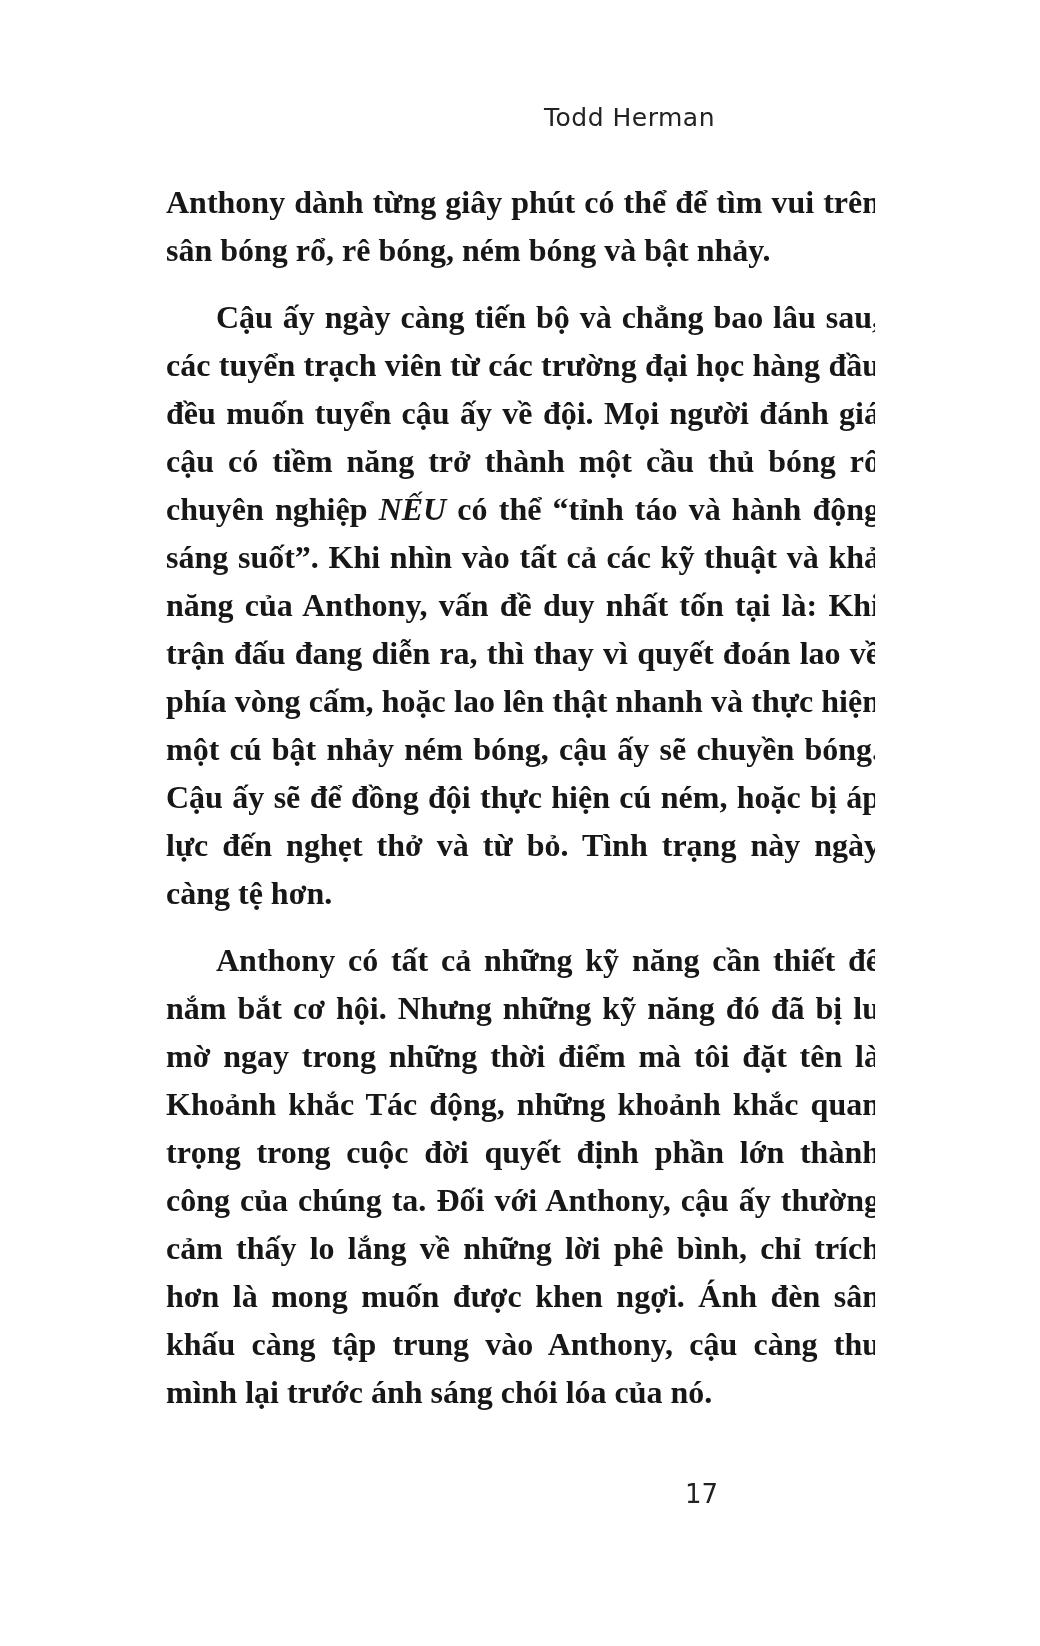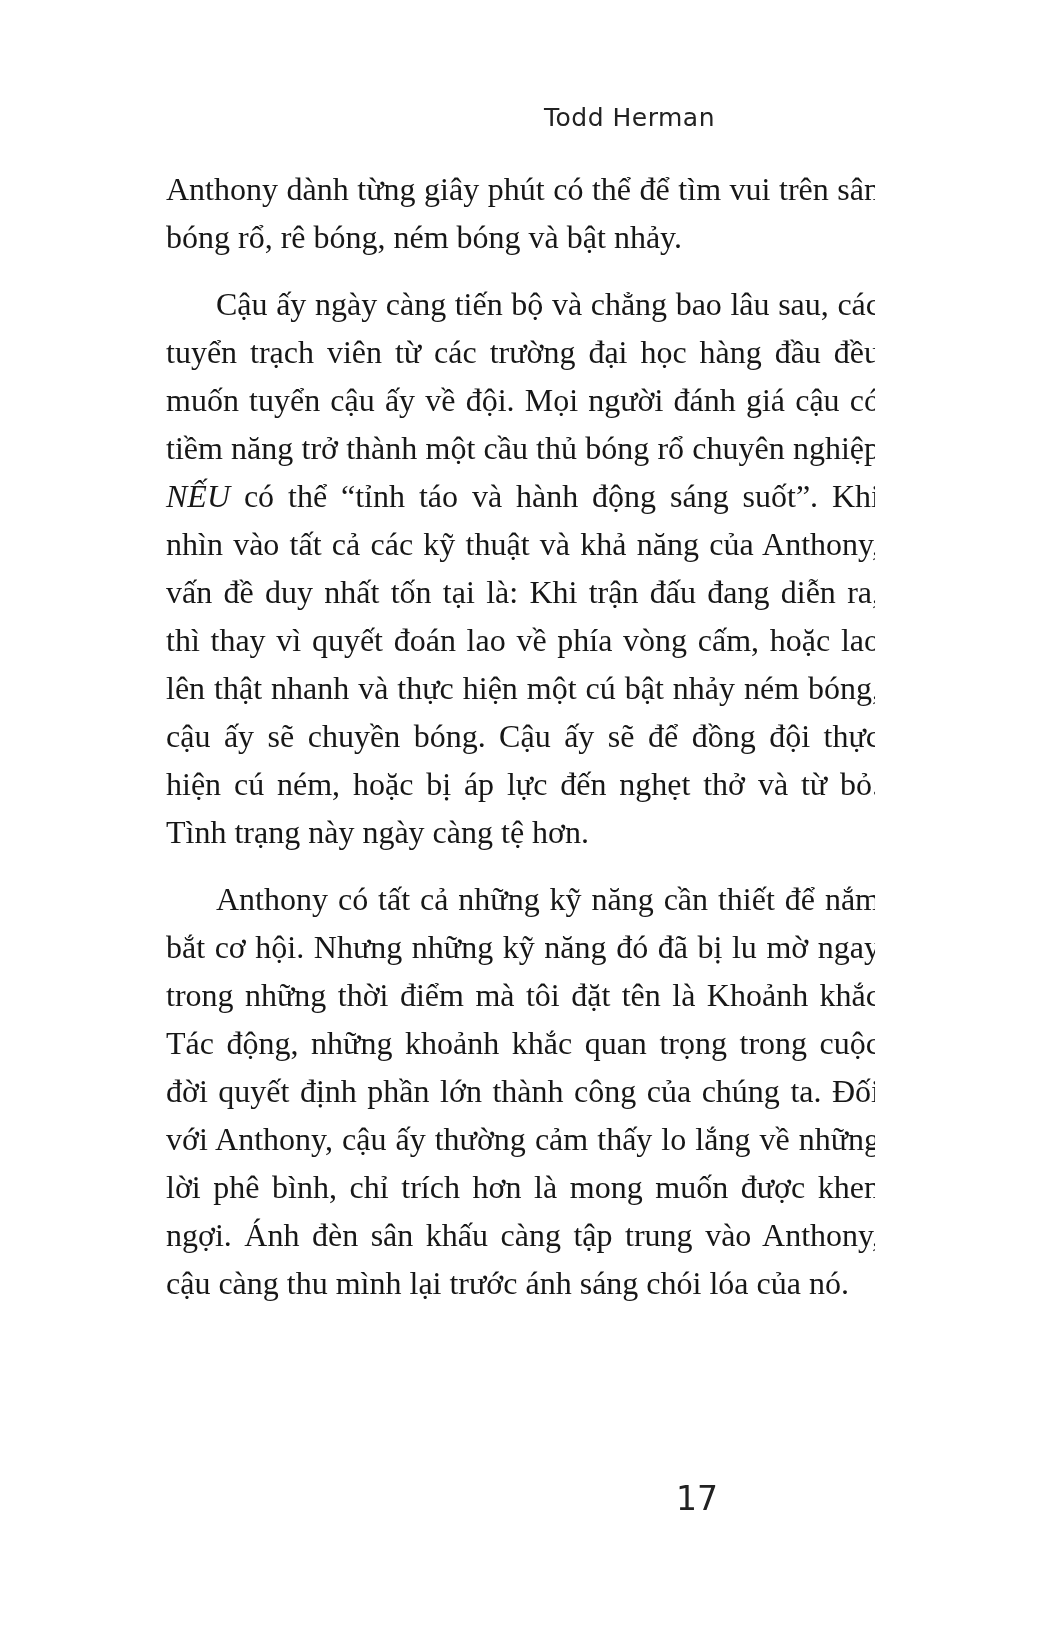--- a/index.html
+++ b/index.html
@@ -31,36 +31,37 @@
     top: 162px;
     left: 166px;
     width: 714px;
     font-size: 32px;
     line-height: 48px;
     color: #171717;
     text-align: justify;
     text-justify: inter-word;
   }
   .text-block p {
-    margin: 3px 0 19px 0;
+    margin: 16px 0 19px 0;
+    font-weight: bold;
   }
   .text-block p.indent {
     text-indent: 50px;
   }
   .emph {
     font-style: italic;
   }
   .page-num {
     position: absolute;
     top: 1479px;
     left: 166px;
     right: 157px;
     text-align: right;
     font-family: "DejaVu Sans", sans-serif;
-    font-size: 33px;
+    font-size: 26px;
     color: #222222;
   }
 </style>
 </head>
 <body>
 
 <div class="page">
 
   <div class="running-header">Todd Herman</div>
 

